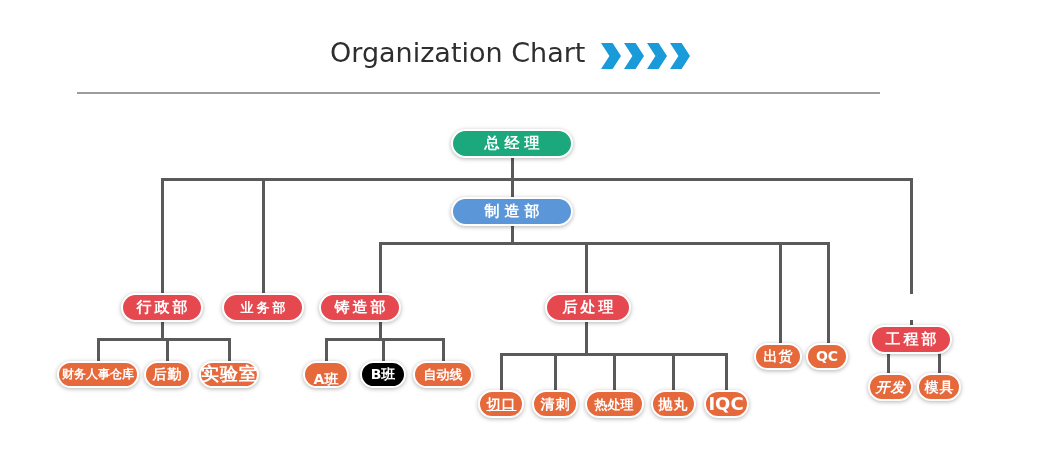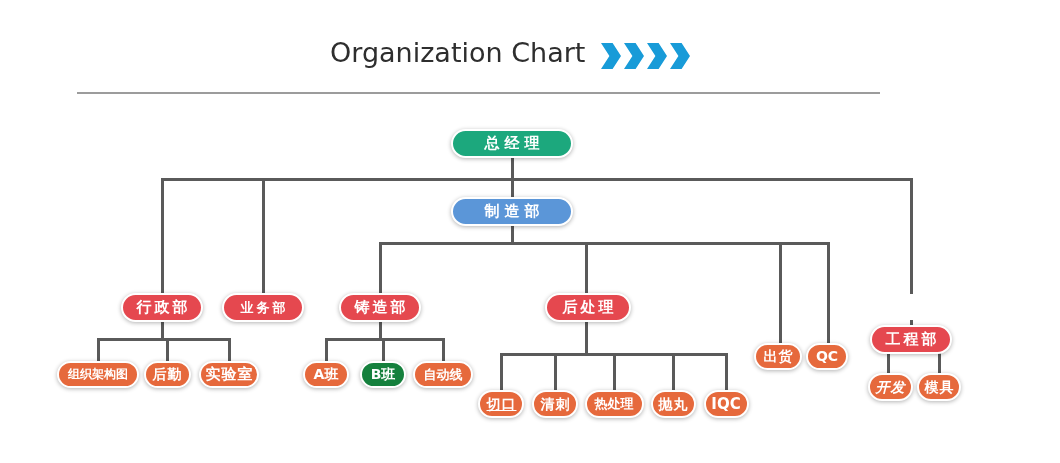--- a/index.html
+++ b/index.html
@@ -78,60 +78,60 @@
       </div>
       <div class="pill" style="left: 451px; top: 196.5px; width: 122px; height: 29px; background: rgb(91, 150, 216); font-size: 15px;">
         <span style="letter-spacing: 5px; margin-right: -5px;">制造部</span>
       </div>
       <div class="pill" style="left: 121px; top: 292.5px; width: 82px; height: 29px; background: rgb(229, 72, 79); font-size: 15px;">
         <span style="letter-spacing: 3px; margin-right: -3px;">行政部</span>
       </div>
       <div class="pill" style="left: 222px; top: 292.5px; width: 82px; height: 29px; background: rgb(229, 72, 79); font-size: 13px;">
         <span style="letter-spacing: 3px; margin-right: -3px;">业务部</span>
       </div>
-      <div class="pill" style="left: 339px; top: 292.5px; width: 82px; height: 29px; background: rgb(229, 72, 79); font-size: 15px;">
+      <div class="pill" style="left: 319px; top: 292.5px; width: 82px; height: 29px; background: rgb(229, 72, 79); font-size: 15px;">
         <span style="letter-spacing: 3px; margin-right: -3px;">铸造部</span>
       </div>
       <div class="pill" style="left: 545px; top: 292.5px; width: 86px; height: 29px; background: rgb(229, 72, 79); font-size: 15px;">
         <span style="letter-spacing: 3px; margin-right: -3px;">后处理</span>
       </div>
       <div class="pill" style="left: 870px; top: 292.5px; width: 82px; height: 29px; background: rgb(229, 72, 79); font-size: 15px; margin-top: 32px;">
         <span style="letter-spacing: 3px; margin-right: -3px;">工程部</span>
       </div>
       <div class="pill" style="left: 57px; top: 360.5px; width: 82px; height: 27px; background: rgb(230, 105, 60); font-size: 12px;">
-        <span style="letter-spacing: 0px;">组织架构图</span>
+        <span style="letter-spacing: 0px;">财务人事仓库</span>
       </div>
       <div class="pill" style="left: 143.5px; top: 360.5px; width: 47px; height: 27px; background: rgb(230, 105, 60); font-size: 14px;">
         <span style="letter-spacing: 1px; margin-right: -1px;">后勤</span>
       </div>
-      <div class="pill" style="left: 199px; top: 360.5px; width: 60px; height: 27px; background: rgb(230, 105, 60); font-size: 15px;">
+      <div class="pill" style="left: 199px; top: 360.5px; width: 60px; height: 27px; background: rgb(230, 105, 60); font-size: 18px;">
         <span style="letter-spacing: 1px; margin-right: -1px;">实验室</span>
       </div>
-      <div class="pill" style="left: 303px; top: 360.5px; width: 46px; height: 27px; background: rgb(230, 105, 60); font-size: 14px;">
+      <div class="pill" style="left: 303px; top: 360.5px; width: 46px; height: 27px; background: rgb(230, 105, 60); font-size: 14px; align-items: flex-end;">
         <span style="letter-spacing: 0px;">A班</span>
       </div>
-      <div class="pill" style="left: 360px; top: 360.5px; width: 46px; height: 27px; background: #15803d; font-size: 14px;">
+      <div class="pill" style="left: 360px; top: 360.5px; width: 46px; height: 27px; background: #000000; font-size: 14px;">
         <span style="letter-spacing: 0px;">B班</span>
       </div>
       <div class="pill" style="left: 413px; top: 360.5px; width: 60px; height: 27px; background: rgb(230, 105, 60); font-size: 13px;">
         <span style="letter-spacing: 0px;">自动线</span>
       </div>
       <div class="pill" style="left: 478px; top: 390px; width: 46px; height: 28px; background: rgb(230, 105, 60); font-size: 14px;">
         <span style="letter-spacing: 1px; margin-right: -1px; text-decoration: underline;">切口</span>
       </div>
       <div class="pill" style="left: 532px; top: 390px; width: 46px; height: 28px; background: rgb(230, 105, 60); font-size: 14px;">
         <span style="letter-spacing: 1px; margin-right: -1px;">清刺</span>
       </div>
-      <div class="pill" style="left: 584.5px; top: 390px; width: 59px; height: 28px; background: rgb(230, 105, 60); font-size: 13px; font-family: Liberation Mono, monospace;">
+      <div class="pill" style="left: 584.5px; top: 390px; width: 59px; height: 28px; background: rgb(230, 105, 60); font-size: 13px;">
         <span style="letter-spacing: 0px;">热处理</span>
       </div>
       <div class="pill" style="left: 650.5px; top: 390px; width: 45px; height: 28px; background: rgb(230, 105, 60); font-size: 14px;">
         <span style="letter-spacing: 1px; margin-right: -1px;">抛丸</span>
       </div>
-      <div class="pill" style="left: 703.5px; top: 390px; width: 45px; height: 28px; background: rgb(230, 105, 60); font-size: 15px;">
+      <div class="pill" style="left: 703.5px; top: 390px; width: 45px; height: 28px; background: rgb(230, 105, 60); font-size: 18px;">
         <span style="letter-spacing: 0px;">IQC</span>
       </div>
       <div class="pill" style="left: 754px; top: 342.5px; width: 48px; height: 27px; background: rgb(230, 105, 60); font-size: 14px;">
         <span style="letter-spacing: 1px; margin-right: -1px;">出货</span>
       </div>
       <div class="pill" style="left: 806px; top: 342.5px; width: 42px; height: 27px; background: rgb(230, 105, 60); font-size: 14px;">
         <span style="letter-spacing: 0px;">QC</span>
       </div>
       <div class="pill" style="left: 867.5px; top: 373px; width: 45px; height: 28px; background: rgb(230, 105, 60); font-size: 14px;">
         <span style="letter-spacing: 1px; margin-right: -1px; font-style: italic;">开发</span>

